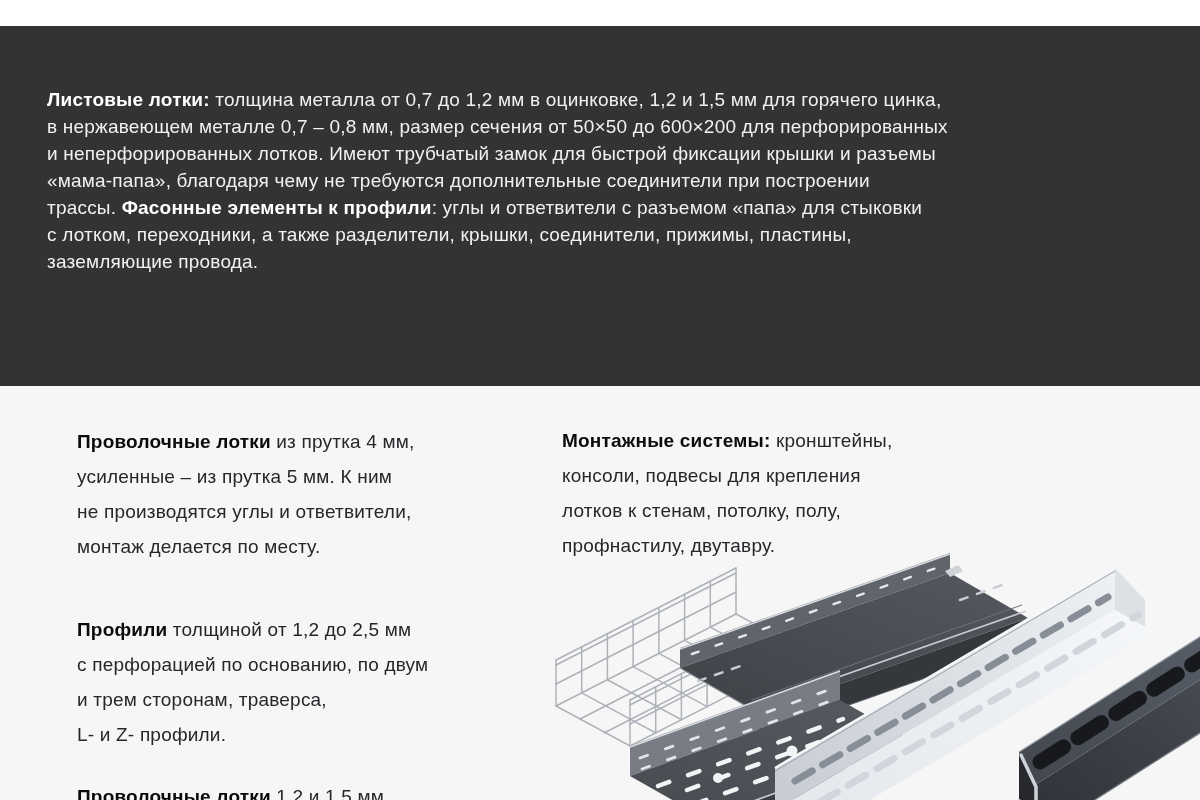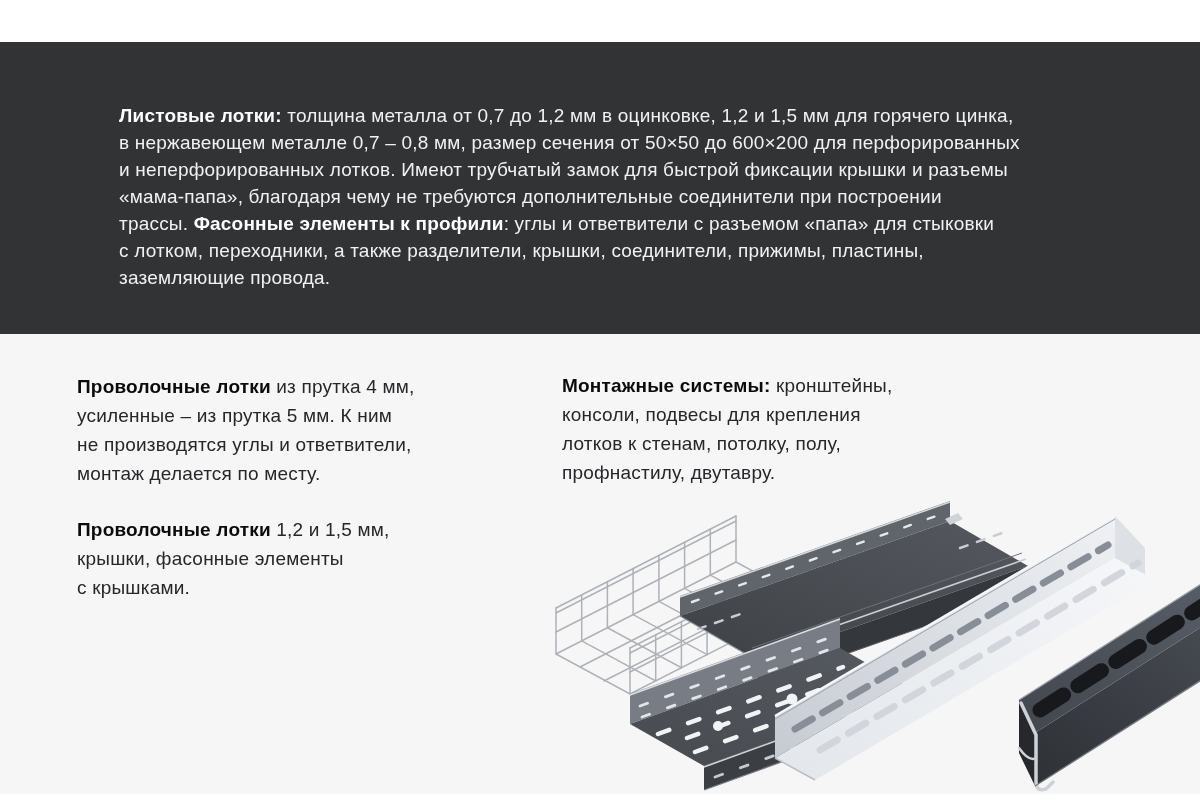--- a/index.html
+++ b/index.html
@@ -2,34 +2,33 @@
 <html><head>
 <meta charset="utf-8">
 <style>
   html,body{margin:0;padding:0;}
   body{
     width:1200px;height:800px;overflow:hidden;background:#ffffff;
     font-family:"Liberation Sans", sans-serif;
   }
   .top-strip{height:26px;background:#ffffff;}
   .hero{
-    background:#323335;height:292px;box-sizing:border-box;
-    padding:60px 70px 0 119px;
-    margin-top:16px;
+    background:#323335;height:360px;box-sizing:border-box;
+    padding:60px 70px 0 47px;
   }
   .hero-text{
     margin:0;font-size:19px;line-height:27px;color:#f1f1f2;
     letter-spacing:.2px;white-space:pre-line;
   }
   .hero-text .b{font-weight:bold;color:#ffffff;}
   .content{position:relative;background:#f6f6f7;height:460px;}
   .col-left{position:absolute;left:77px;top:38px;width:450px;}
   .col-right{position:absolute;left:530px;top:37px;width:430px;margin-left:32px;}
   .tb{
-    margin:0;font-size:19px;line-height:29px;color:#27272b;
+    margin:0;font-size:19px;line-height:35px;color:#27272b;
     letter-spacing:.2px;white-space:pre-line;
   }
   .tb .b{font-weight:bold;color:#0b0b0d;}
   .mt48{margin-top:48px;}
   .mt27{margin-top:27px;}
   .products{position:absolute;left:540px;top:152px;display:block;}
   .bottom-strip{height:22px;background:#ffffff;}
 </style>
 </head>
 <body>
@@ -48,20 +47,24 @@
 заземляющие провода.</span></p>
   </section>
 
   <section class="content">
 
     <div class="col-left">
       <p class="tb"><span class="b">Проволочные лотки</span><span> из прутка 4 мм,
 усиленные – из прутка 5 мм. К ним
 не производятся углы и ответвители,
 монтаж делается по месту.</span></p>
+      <p class="tb mt48"><span class="b">Профили</span><span> толщиной от 1,2 до 2,5 мм
+с перфорацией по основанию, по двум
+и трем сторонам, траверса,
+L- и Z- профили.</span></p>
       <p class="tb mt27"><span class="b">Проволочные лотки</span><span> 1,2 и 1,5 мм,
 крышки, фасонные элементы
 с крышками.</span></p>
     </div>
 
     <div class="col-right">
       <p class="tb"><span class="b">Монтажные системы:</span><span> кронштейны,
 консоли, подвесы для крепления
 лотков к стенам, потолку, полу,
 профнастилу, двутавру.</span></p>

